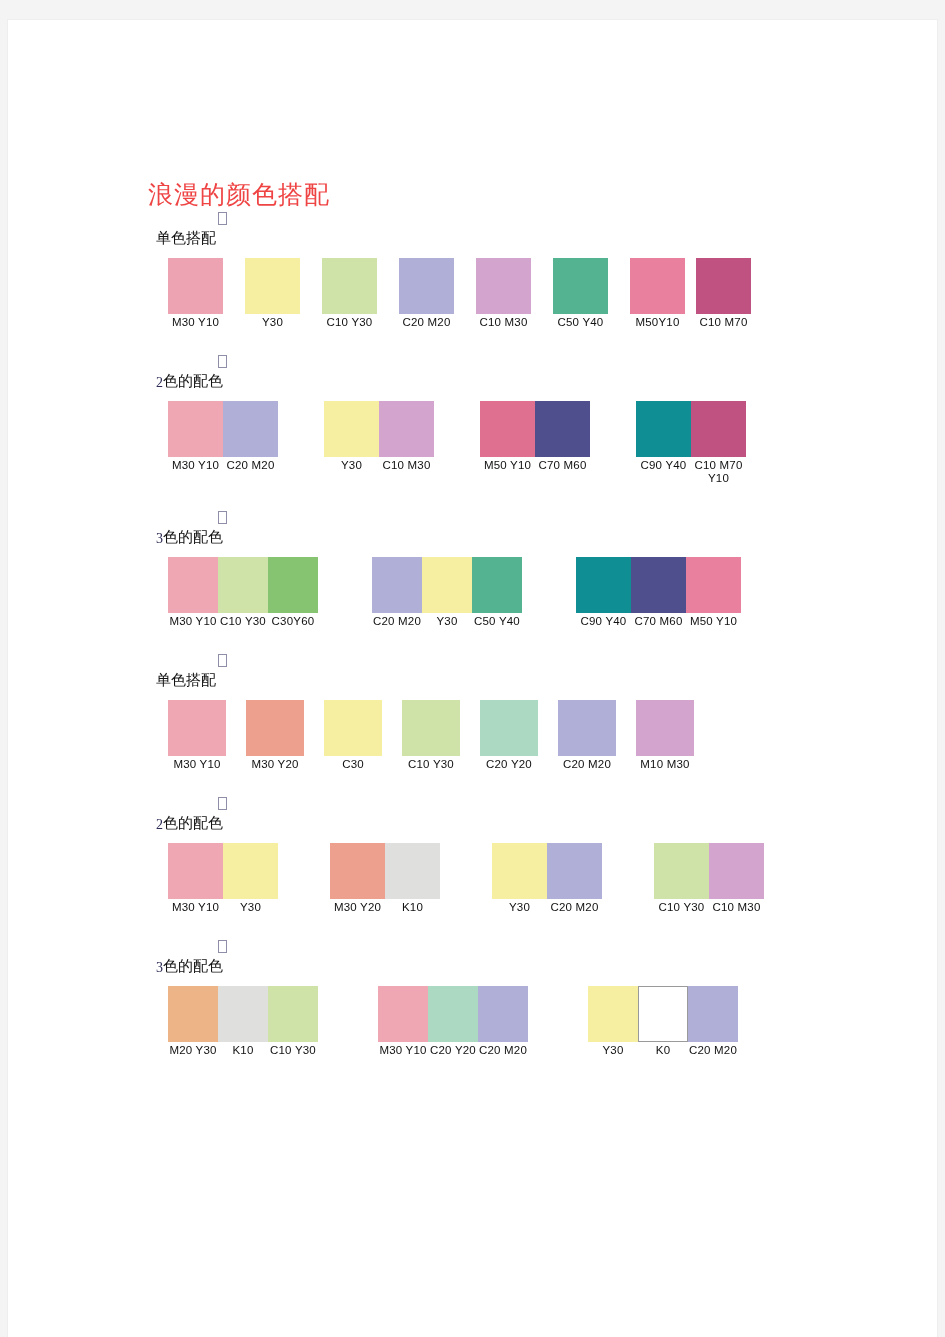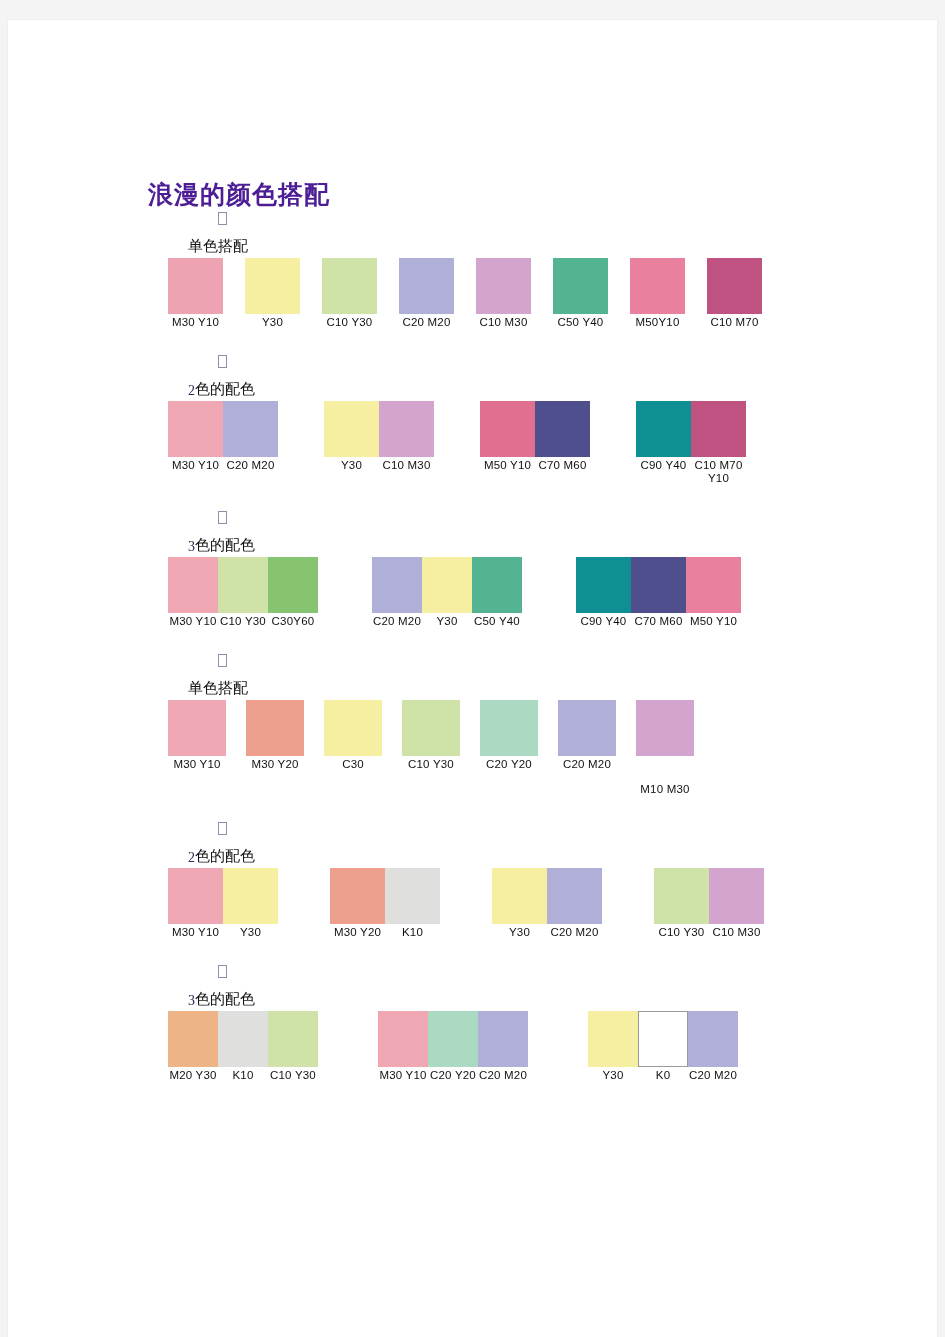--- a/index.html
+++ b/index.html
@@ -27,22 +27,22 @@
     position: absolute;
     left: 140px;
     top: 140px;
     width: 640px;
   }
 
   
   .section-title {
     font-family: "Liberation Serif", serif;
     font-size: 25px;
-    font-weight: bold;
-    color: #4c1d95;
+    font-weight: normal;
+    color: #ef4444;
     letter-spacing: 1px;
     margin: 0;
     padding: 0;
     line-height: 34px;
   }
   .section-title.first { padding-top: 18px; }
 
   .sub-wrap {
     position: relative;
     height: 46px;
@@ -52,26 +52,25 @@
     left: 70px;
     top: 0px;
     width: 9px;
     height: 13px;
     border: 1px solid #8e8ea8;
     box-sizing: border-box;
   }
   .sub-label {
     position: absolute;
     left: 8px;
-    top: 24px;
+    top: 16px;
     font-size: 15px;
     color: #111111;
     white-space: nowrap;
     line-height: 20px;
-    margin-left: 32px;
   }
   .sub-label .num {
     font-family: "Liberation Serif", serif;
     font-size: 14px;
     color: #2b2b55;
     vertical-align: -1px;
   }
 
   
   .row {
@@ -159,21 +158,21 @@
           </div>
         </div>
         <div class="group" style="margin-right: 22px;">
           <div class="chips">
             <div class="chip" style="background: rgb(84, 179, 145); width: 55px;"></div>
           </div>
           <div class="labels">
             <div class="lab" style="width: 55px;">C50  Y40</div>
           </div>
         </div>
-        <div class="group" style="margin-right: 22px;">
+        <div class="group" style="margin-right: 11px;">
           <div class="chips">
             <div class="chip" style="background: rgb(233, 129, 158); width: 55px;"></div>
           </div>
           <div class="labels">
             <div class="lab" style="width: 55px;">M50Y10</div>
           </div>
         </div>
         <div class="group" style="margin-right: 0px;">
           <div class="chips">
             <div class="chip" style="background: rgb(191, 82, 129); width: 55px;"></div>
@@ -318,21 +317,21 @@
           </div>
         </div>
         <div class="group" style="margin-right: 20px;">
           <div class="chips">
             <div class="chip" style="background: rgb(176, 175, 216); width: 58px;"></div>
           </div>
           <div class="labels">
             <div class="lab" style="width: 58px;">C20  M20</div>
           </div>
         </div>
-        <div class="group" style="margin-right: 8px; gap: 25px;">
+        <div class="group" style="margin-right: 8px;">
           <div class="chips">
             <div class="chip" style="background: rgb(211, 164, 205); width: 58px;"></div>
           </div>
           <div class="labels">
             <div class="lab" style="width: 58px;">M10   M30</div>
           </div>
         </div>
       </div>
       <div class="sub-wrap">
         <span class="box-glyph"></span>

